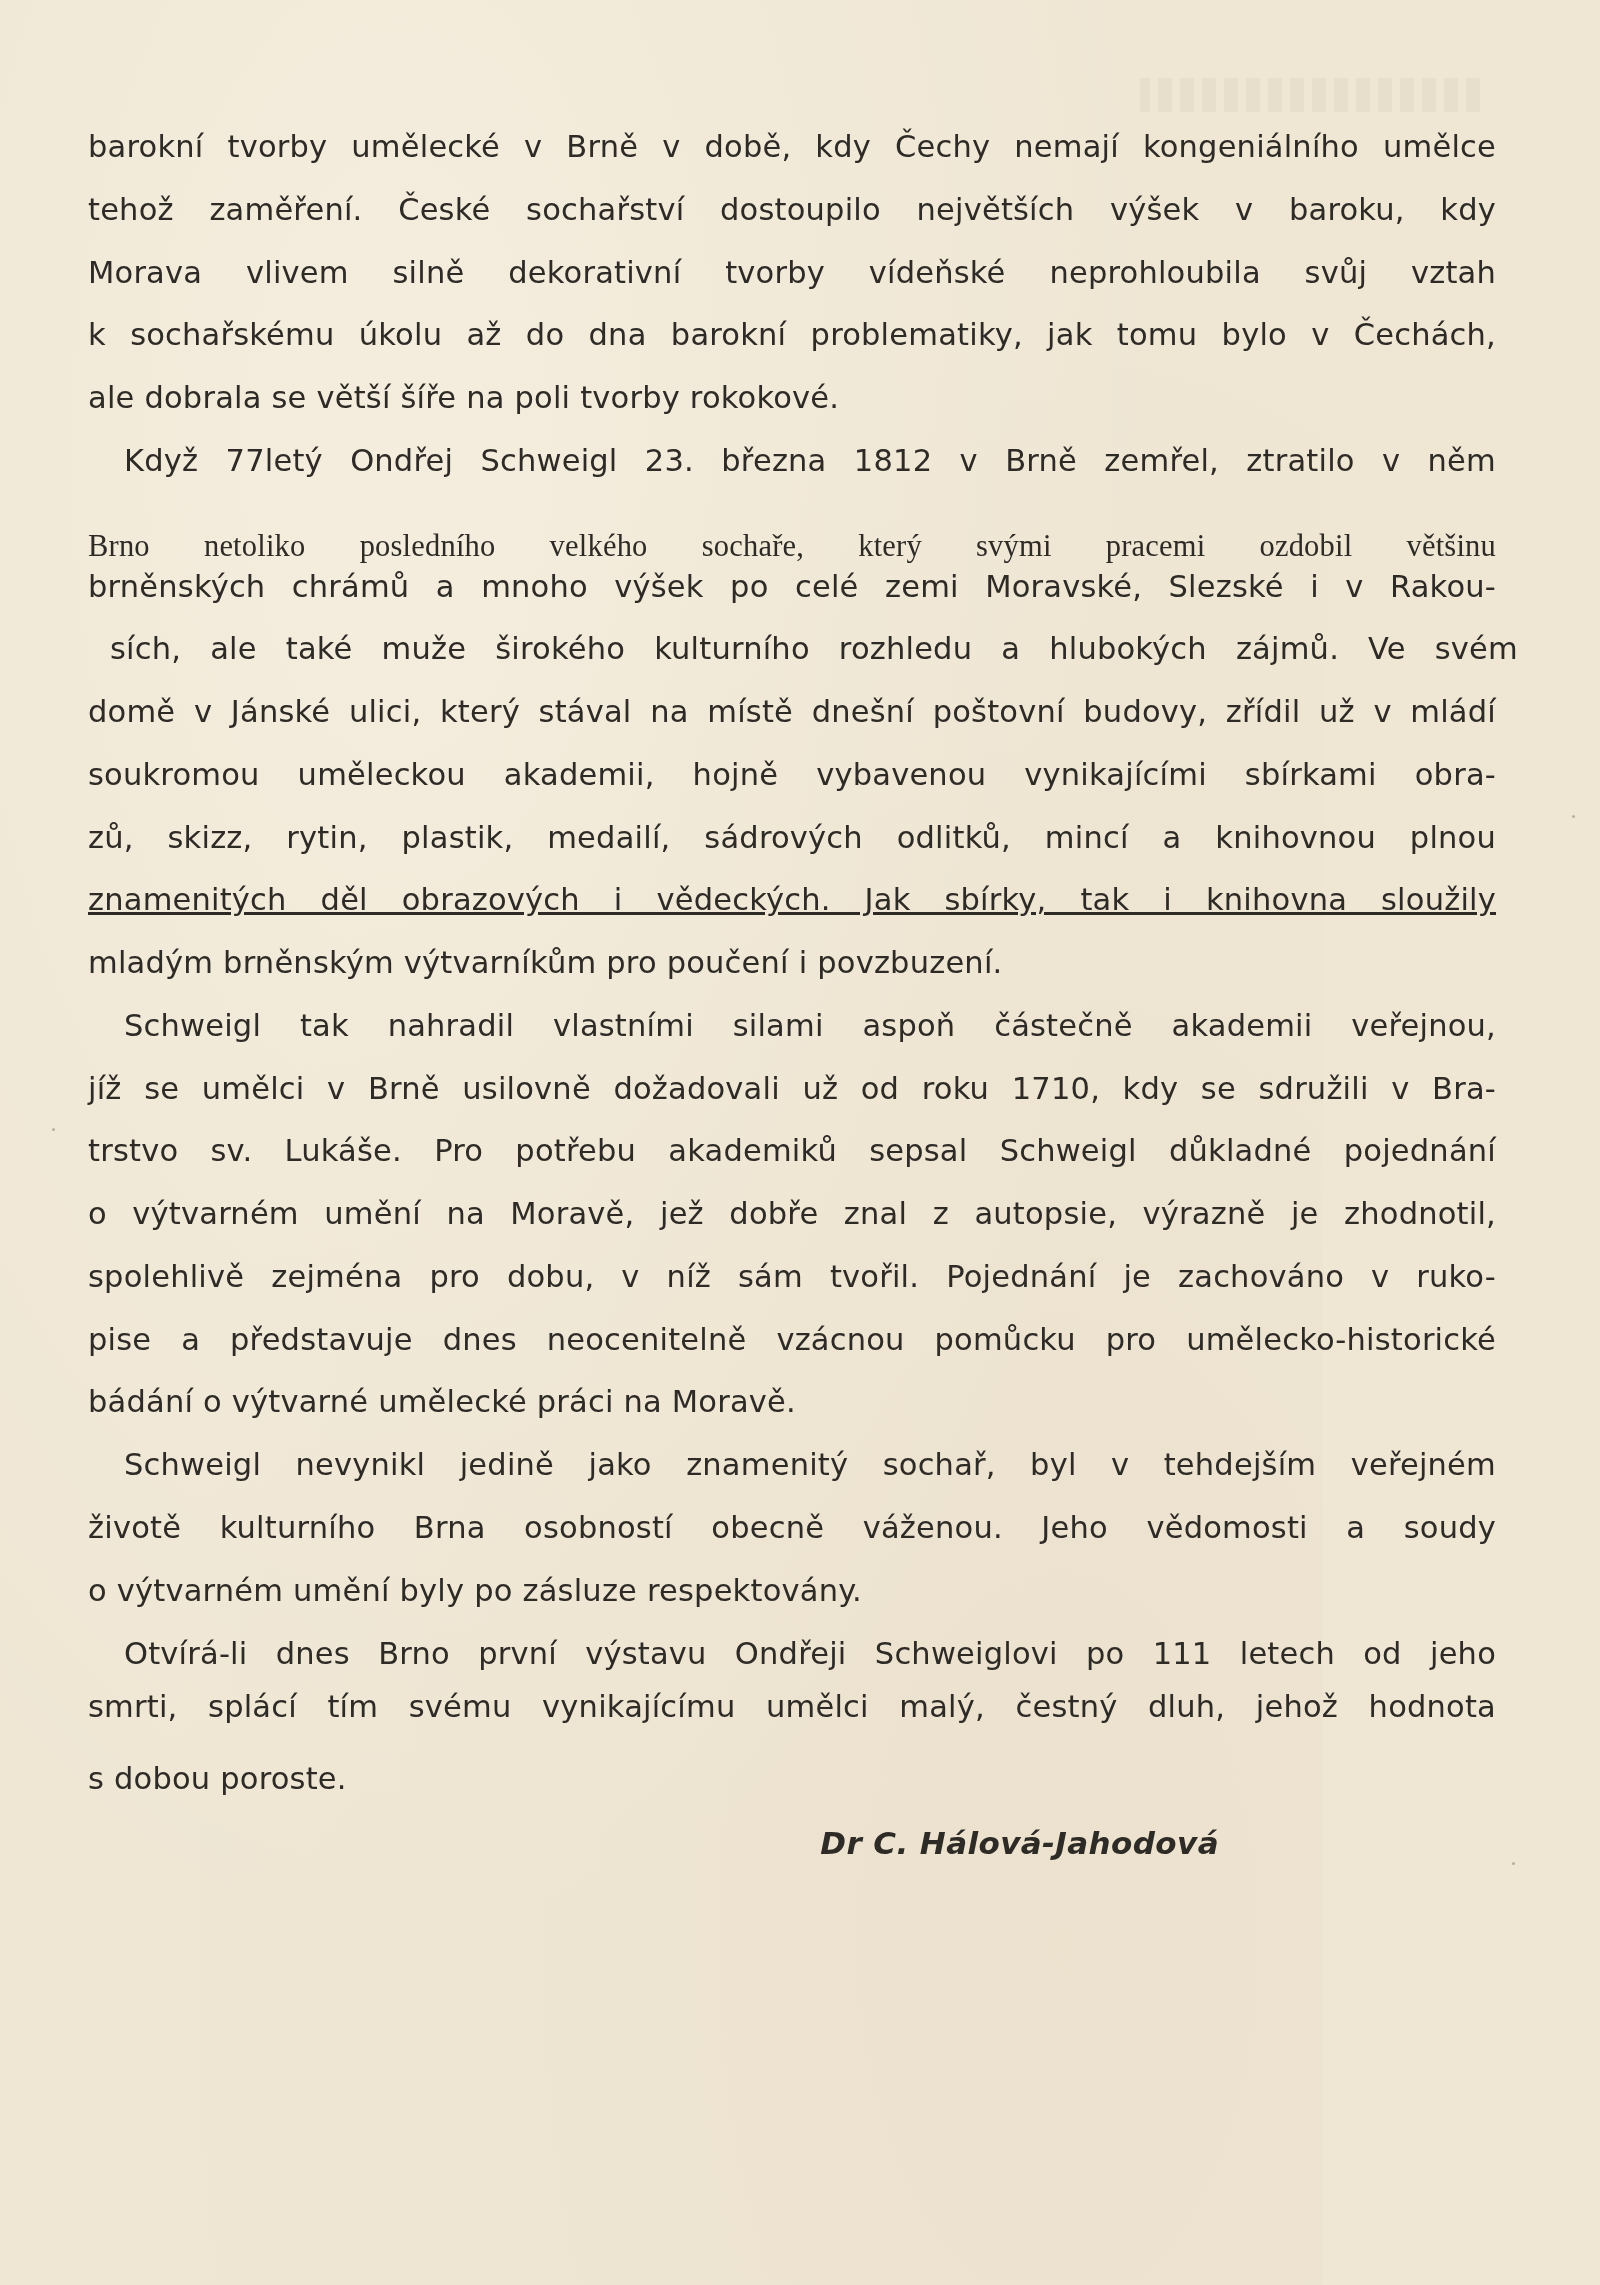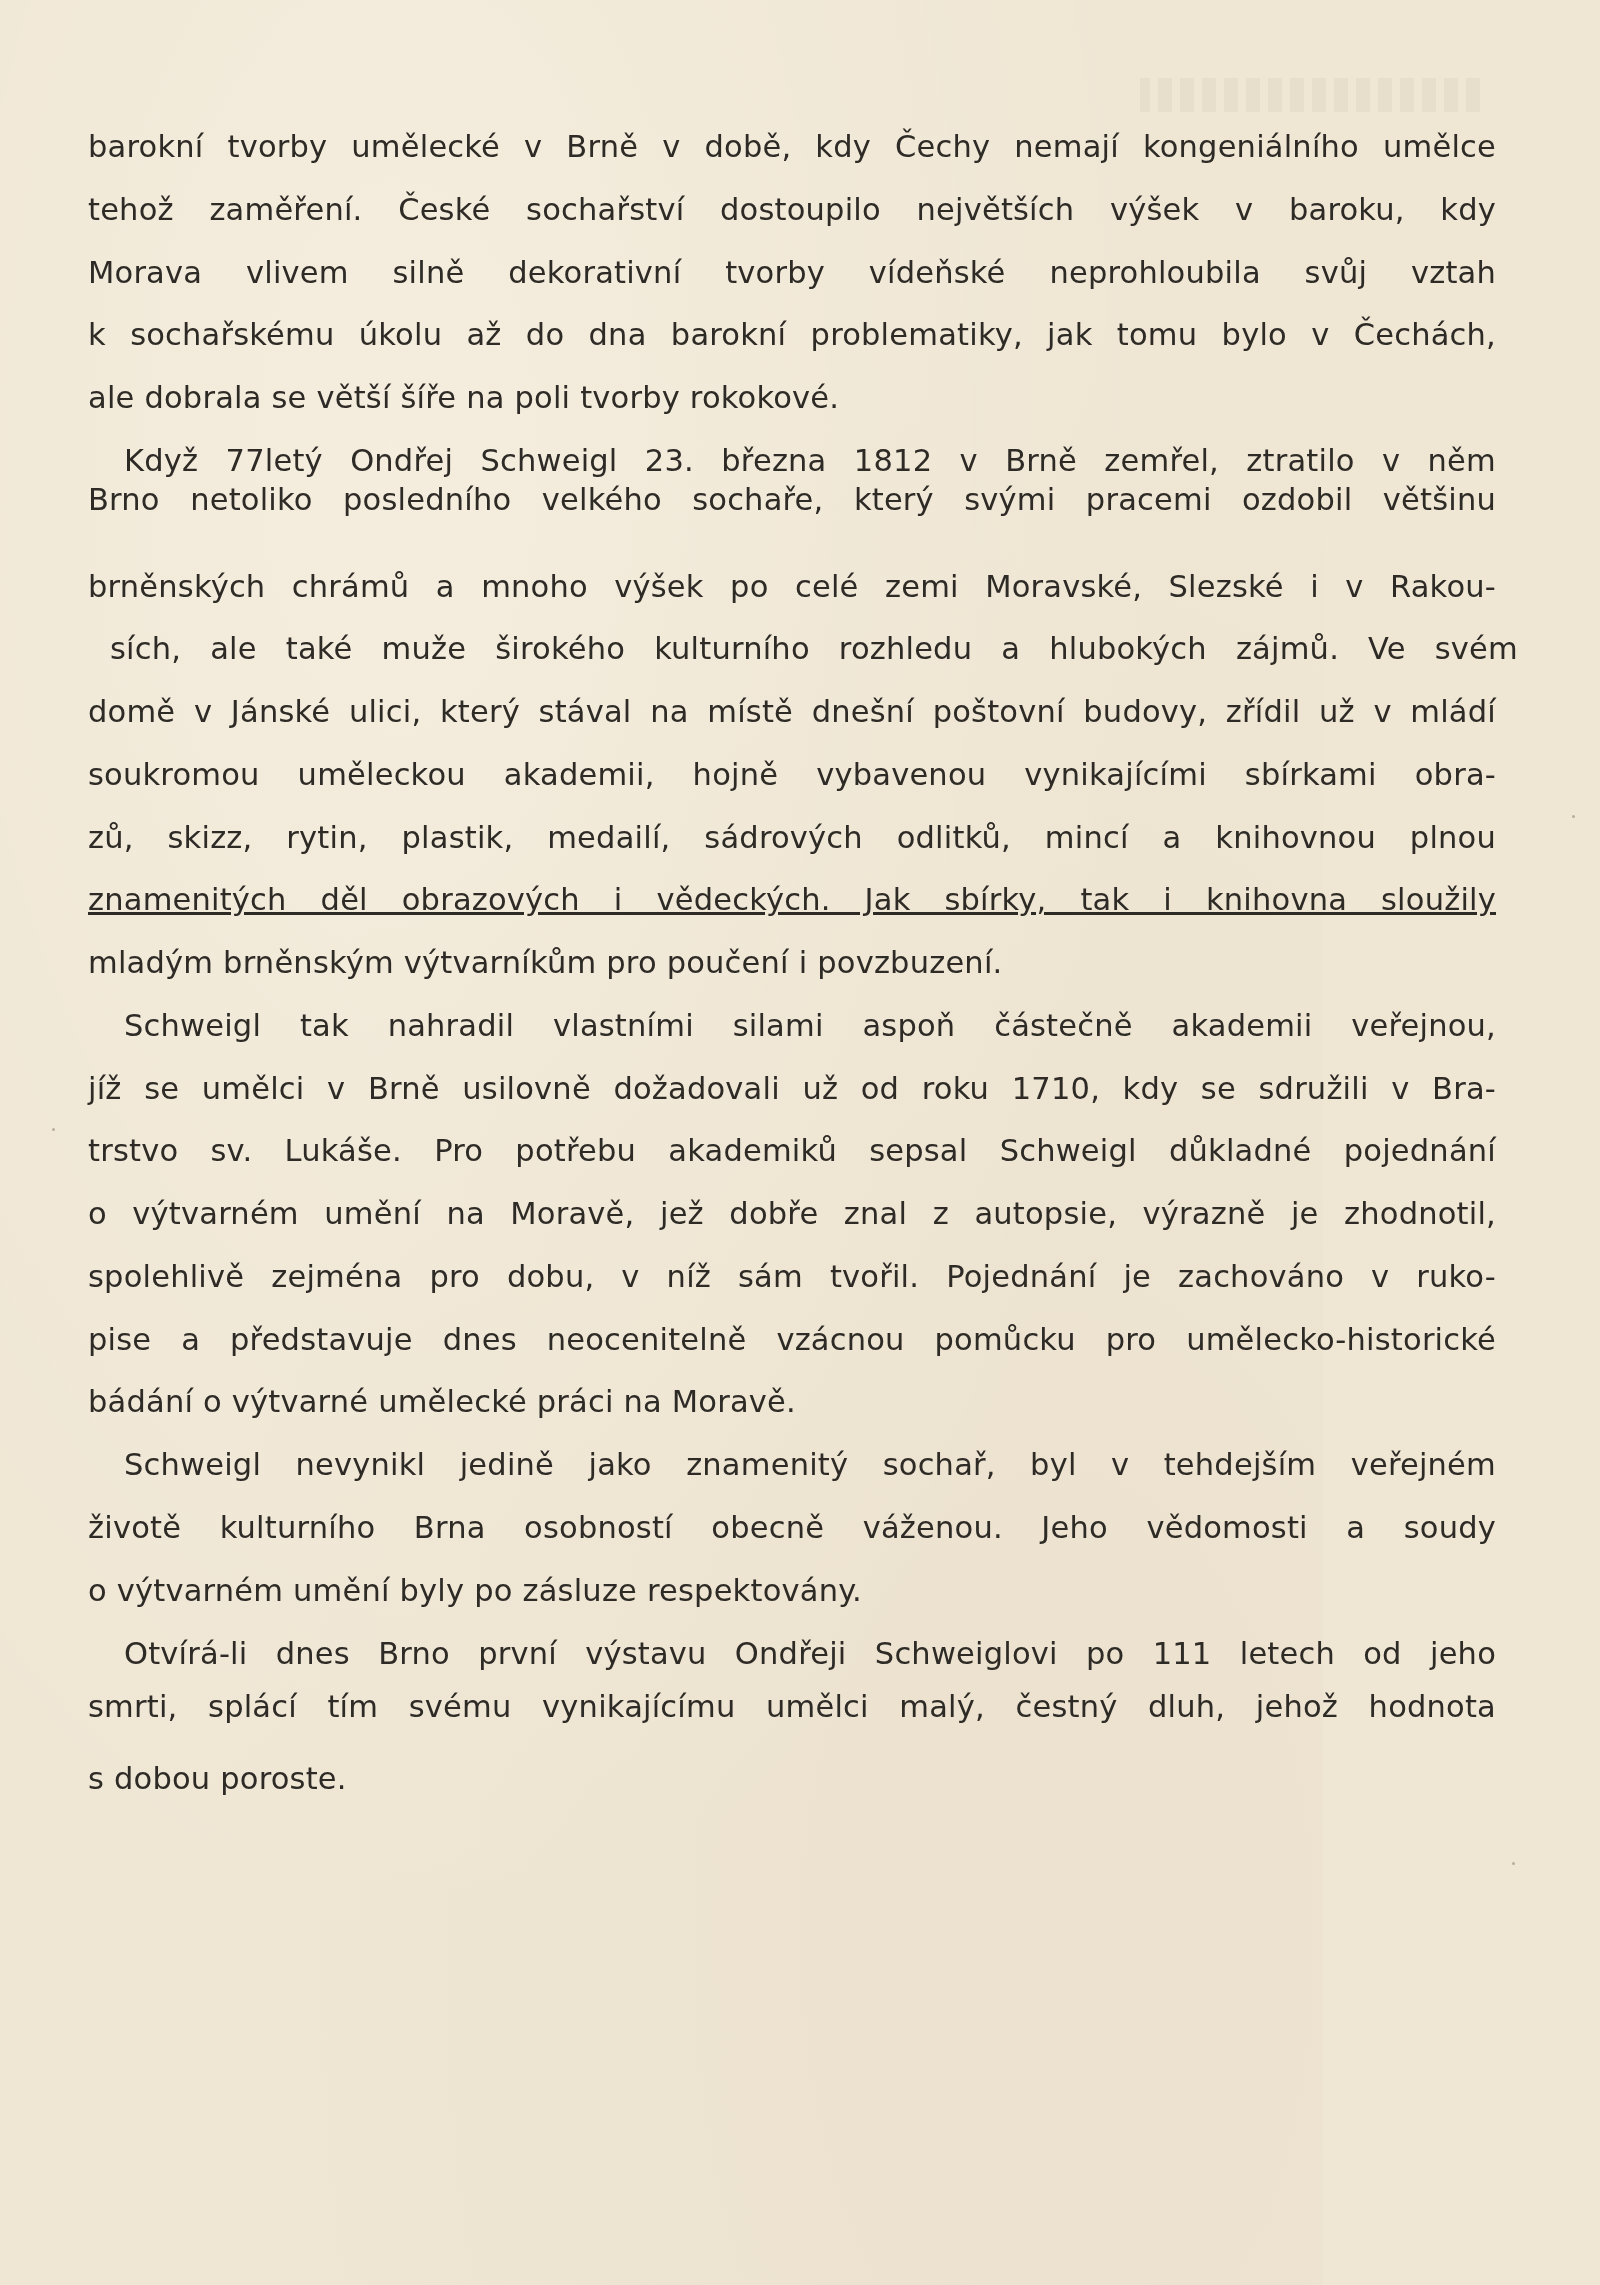--- a/index.html
+++ b/index.html
@@ -90,21 +90,21 @@
 
   <div class="body-text">
 
     <div class="line" style="top: 127px; white-space: nowrap;">barokní tvorby umělecké v Brně v době, kdy Čechy nemají kongeniálního umělce</div>
     <div class="line" style="top: 190px; white-space: nowrap;">tehož zaměření. České sochařství dostoupilo největších výšek v baroku, kdy</div>
     <div class="line" style="top: 253px; white-space: nowrap;">Morava vlivem silně dekorativní tvorby vídeňské neprohloubila svůj vztah</div>
     <div class="line" style="top: 315px; white-space: nowrap;">k sochařskému úkolu až do dna barokní problematiky, jak tomu bylo v Čechách,</div>
     <div class="line last" style="top: 378px; white-space: nowrap;">ale dobrala se větší šíře na poli tvorby rokokové.</div>
 
     <div class="line indent" style="top: 441px; white-space: nowrap;">Když 77letý Ondřej Schweigl 23. března 1812 v Brně zemřel, ztratilo v něm</div>
-    <div class="line" style="top: 480px; white-space: nowrap;">Brno netoliko posledního velkého sochaře, který svými pracemi ozdobil většinu</div>
+    <div class="line" style="top: 526px; white-space: nowrap; font-family: Liberation Serif, serif;">Brno netoliko posledního velkého sochaře, který svými pracemi ozdobil většinu</div>
     <div class="line" style="top: 567px; white-space: nowrap;">brněnských chrámů a mnoho výšek po celé zemi Moravské, Slezské i v Rakou-</div>
     <div class="line" style="top: 629px; white-space: nowrap; margin-left: 22px;">sích, ale také muže širokého kulturního rozhledu a hlubokých zájmů. Ve svém</div>
     <div class="line" style="top: 692px; white-space: nowrap;">domě v Jánské ulici, který stával na místě dnešní poštovní budovy, zřídil už v mládí</div>
     <div class="line" style="top: 755px; white-space: nowrap;">soukromou uměleckou akademii, hojně vybavenou vynikajícími sbírkami obra-</div>
     <div class="line" style="top: 818px; white-space: nowrap;">zů, skizz, rytin, plastik, medailí, sádrových odlitků, mincí a knihovnou plnou</div>
     <div class="line" style="top: 880px; white-space: nowrap; text-decoration: underline;">znamenitých děl obrazových i vědeckých. Jak sbírky, tak i knihovna sloužily</div>
     <div class="line last" style="top: 943px; white-space: nowrap;">mladým brněnským výtvarníkům pro poučení i povzbuzení.</div>
 
     <div class="line indent" style="top: 1006px; white-space: nowrap;">Schweigl tak nahradil vlastními silami aspoň částečně akademii veřejnou,</div>
     <div class="line" style="top: 1069px; white-space: nowrap;">jíž se umělci v Brně usilovně dožadovali už od roku 1710, kdy se sdružili v Bra-</div>
@@ -116,17 +116,18 @@
 
     <div class="line indent" style="top: 1445px; white-space: nowrap;">Schweigl nevynikl jedině jako znamenitý sochař, byl v tehdejším veřejném</div>
     <div class="line" style="top: 1508px; white-space: nowrap;">životě kulturního Brna osobností obecně váženou. Jeho vědomosti a soudy</div>
     <div class="line last" style="top: 1571px; white-space: nowrap;">o výtvarném umění byly po zásluze respektovány.</div>
 
     <div class="line indent" style="top: 1634px; white-space: nowrap;">Otvírá-li dnes Brno první výstavu Ondřeji Schweiglovi po 111 letech od jeho</div>
     <div class="line" style="top: 1687px; white-space: nowrap;">smrti, splácí tím svému vynikajícímu umělci malý, čestný dluh, jehož hodnota</div>
     <div class="line last" style="top: 1759px; white-space: nowrap;">s dobou poroste.</div>
   </div>
 
+  <div class="signature">Dr C. Hálová-Jahodová</div>
 
   <span class="speck" style="left:52px; top:1128px"></span>
   <span class="speck" style="left:1512px; top:1862px"></span>
   <span class="speck" style="left:1572px; top:815px"></span>
 </div>
 
 </body></html>

